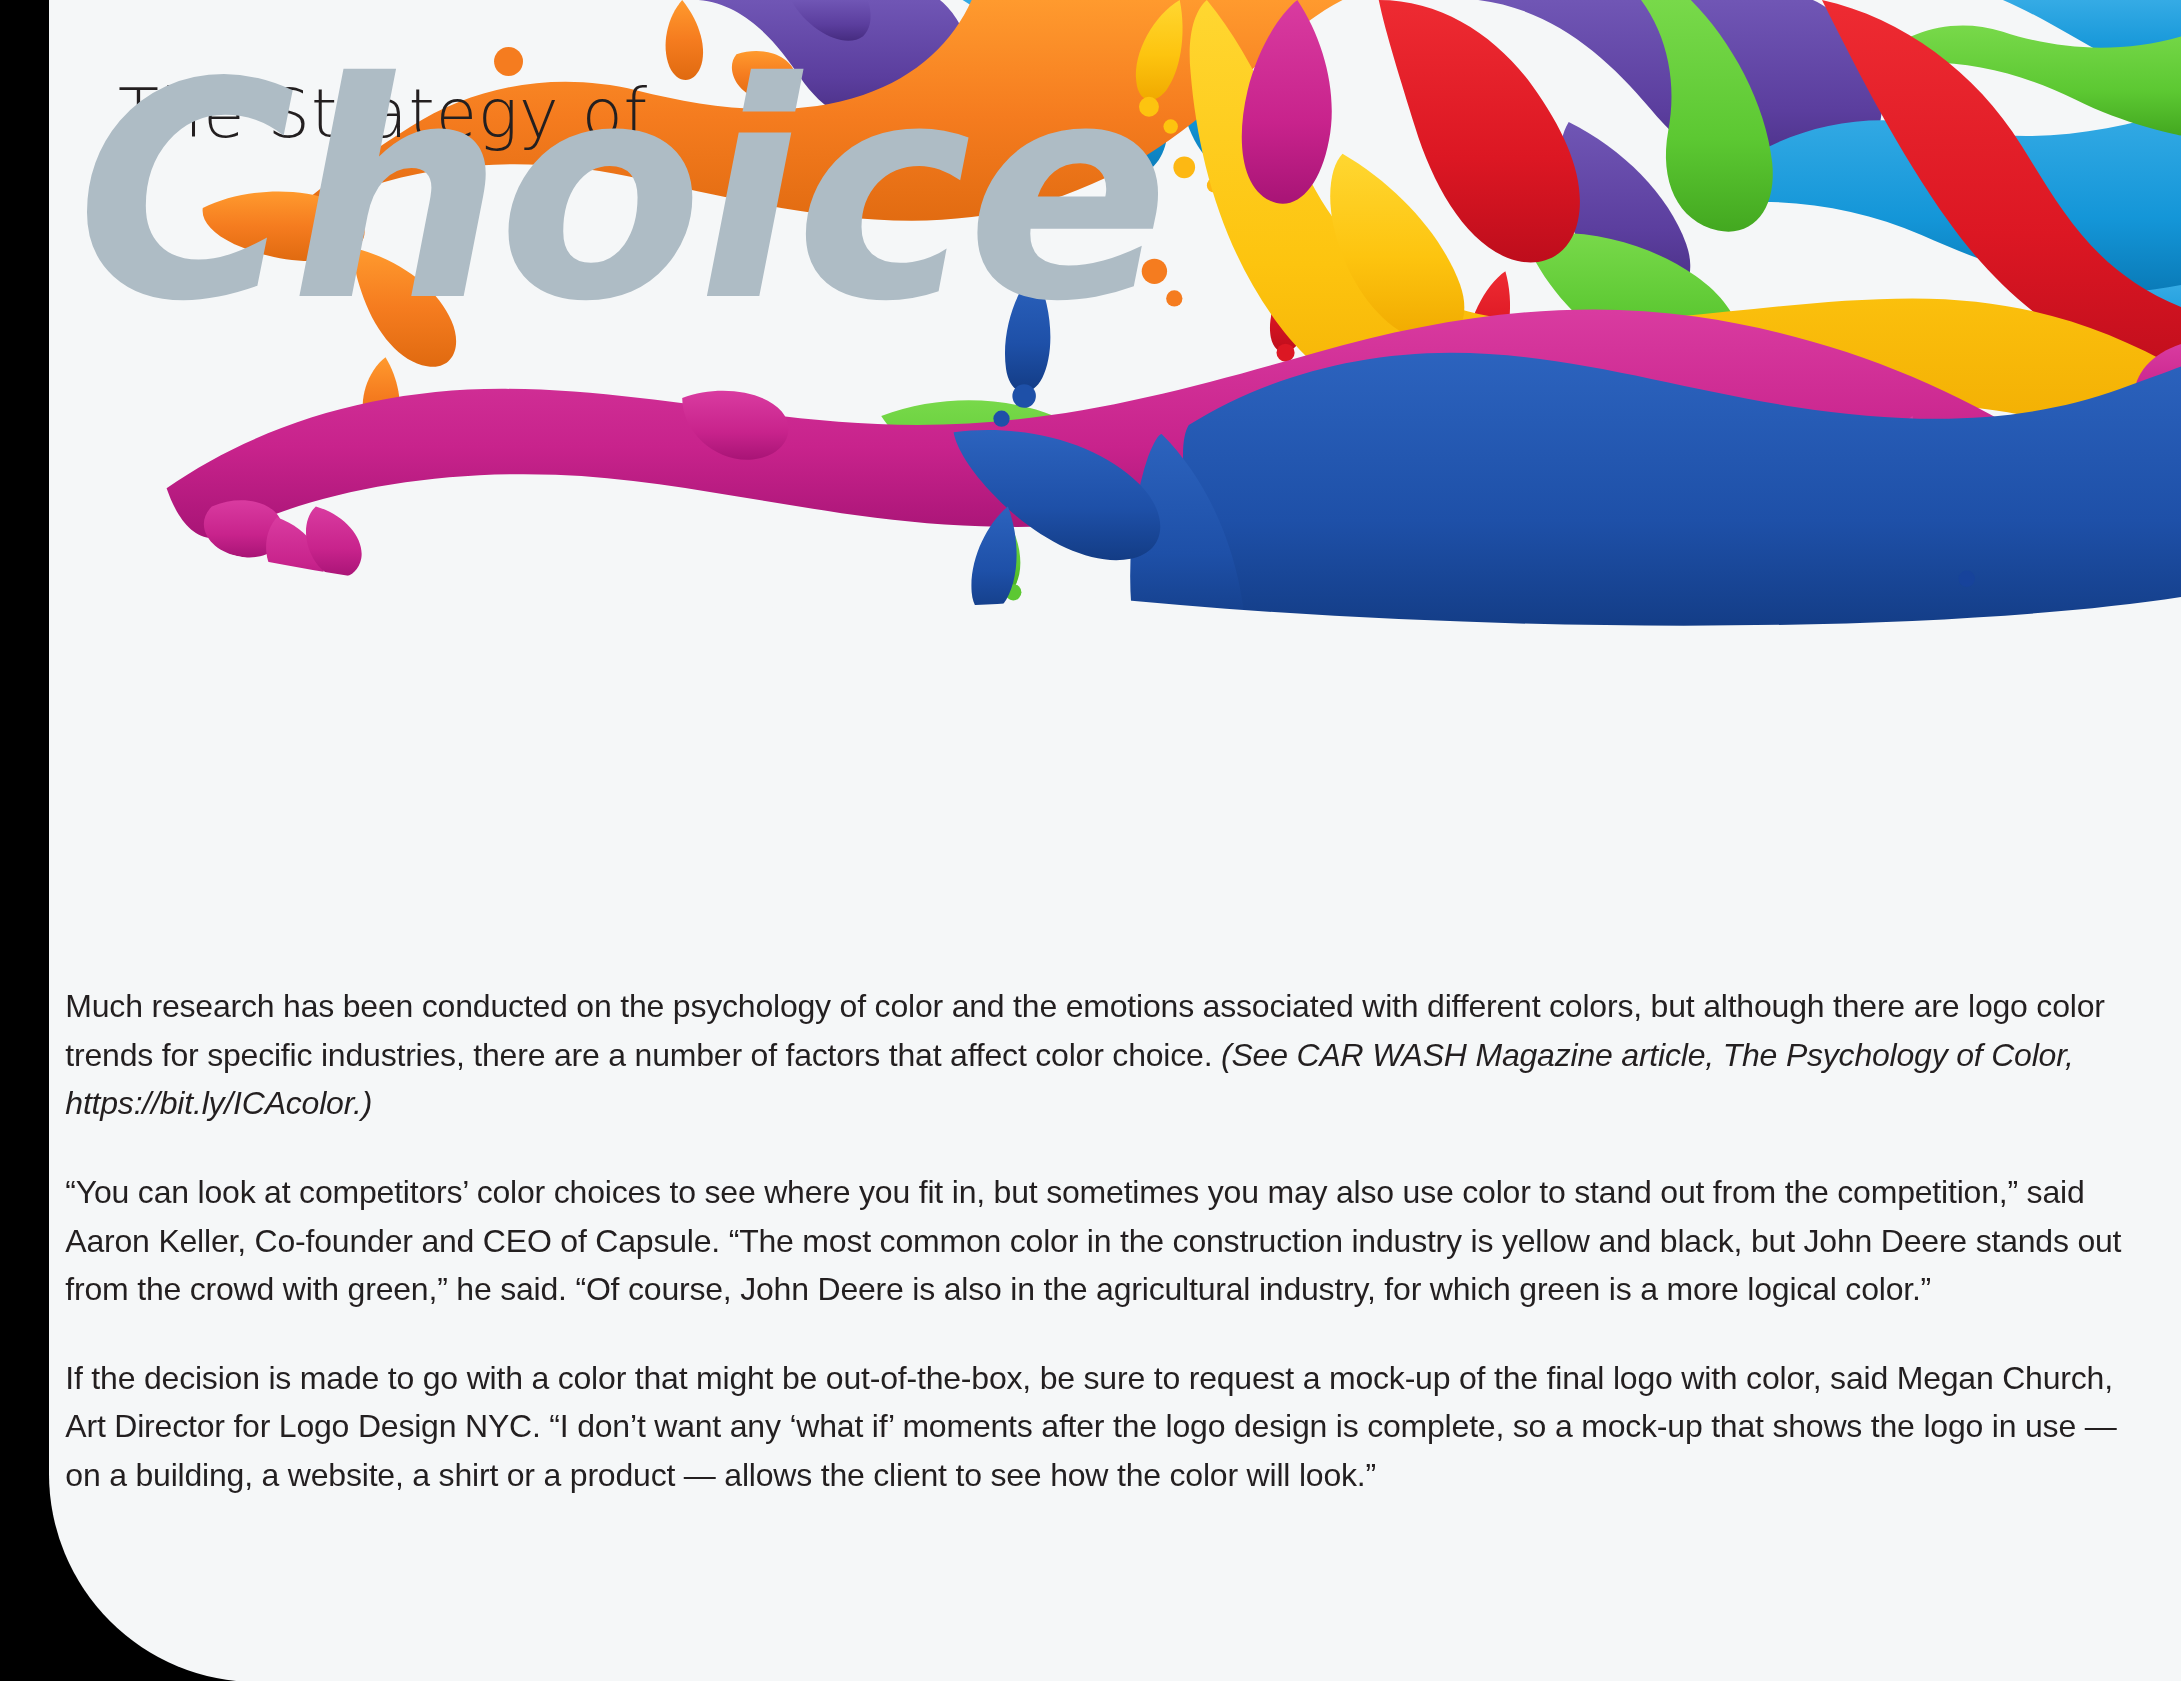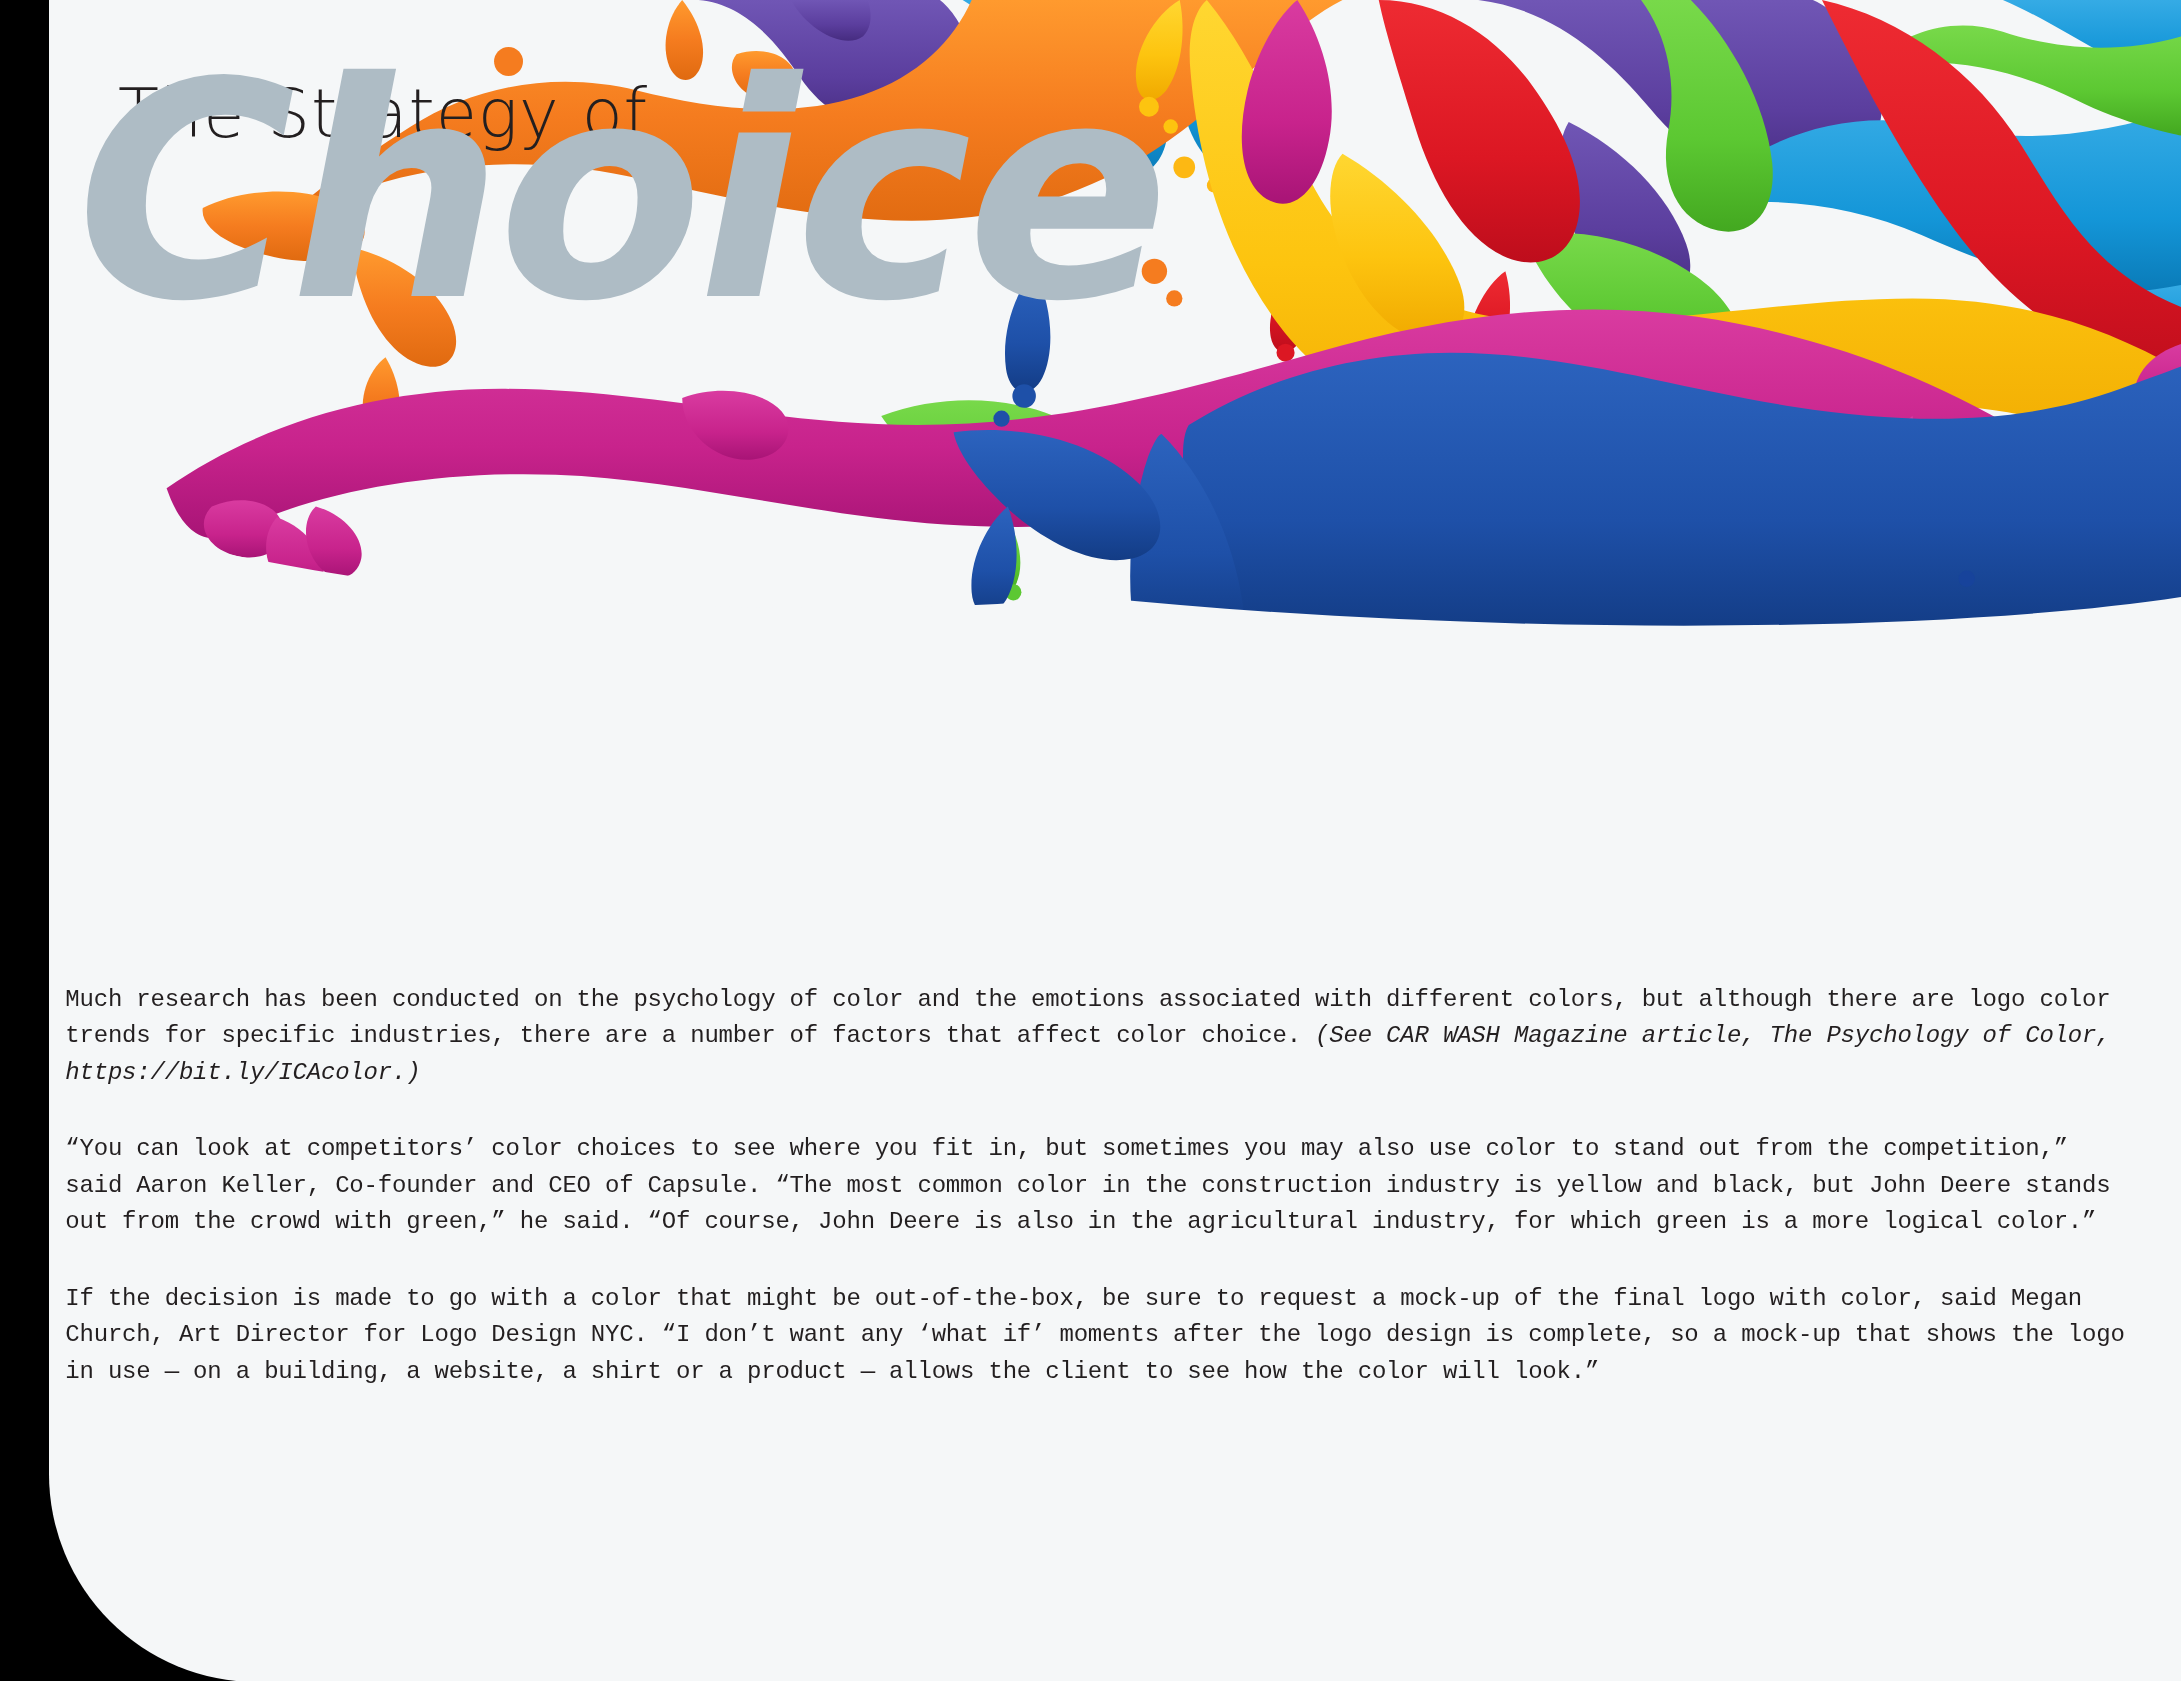--- a/index.html
+++ b/index.html
@@ -73,22 +73,22 @@
 
   
   #copy{
     position:absolute;
     left:16.3px;top:982px;
     width:2072px;
     color:#231f20;
   }
   #copy p{
     margin:0 0 40px 0;
-    font-family:Liberation Mono, monospace;
-    font-size:24px;
+    font-family:Liberation Sans, sans-serif;
+    font-size:32px;
     line-height:1.52;
     letter-spacing:-0.2px;
     font-stretch:condensed;
   }
   #copy p:last-child{margin-bottom:0;}
   #copy i{font-style:italic;}
 </style>
 </head>
 <body>
 

